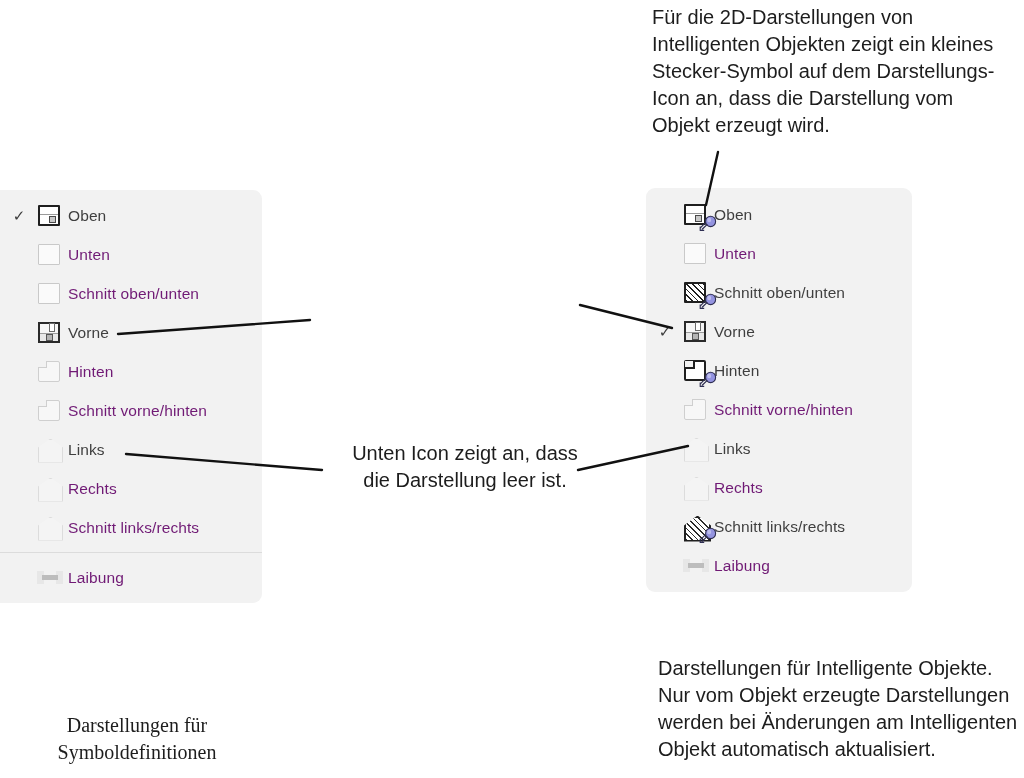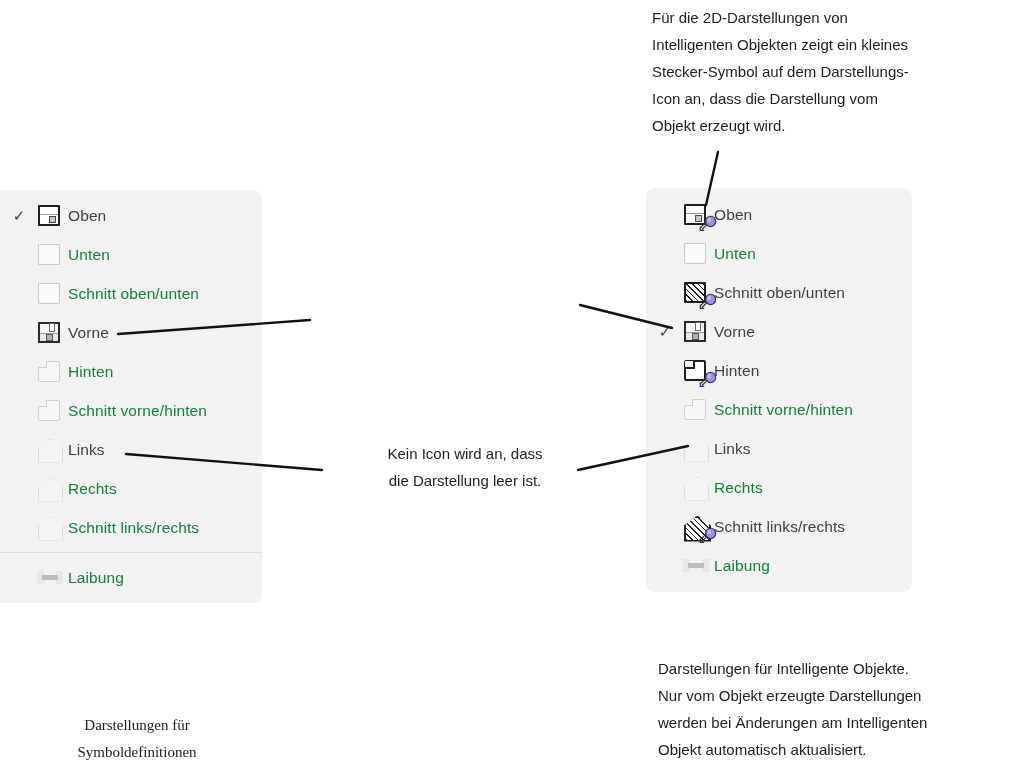--- a/index.html
+++ b/index.html
@@ -42,29 +42,29 @@
     height:30px;
     position:relative;
     display:flex;align-items:center;justify-content:center;
   }
   .lbl{
     font-size:15.5px;
     color:#3f3f3f;
     letter-spacing:0.1px;
     white-space:nowrap;
   }
-  .lbl.dim{color:#15803d;}
+  .lbl.dim{color:#701a75;}
   .menu-sep{
     height:1px;background:#dcdcdc;margin:5px 0 5px 0;
   }
 
   
   .note{
     position:absolute;
-    font-size:15px;
+    font-size:20px;
     line-height:27px;
     color:#1d1d1d;
     white-space:pre-line;
   }
   #note-top{ left:652px; top:4px; width:370px; }
   #note-mid1{ left:318px; top:258px; width:300px; text-align:center;}
   #note-mid2{ left:330px; top:440px; width:270px; text-align:center;}
   #note-bottom-right{ left:658px; top:615px; width:366px;margin-top:40px;}
   #note-bottom-left{ left:22px; top:712px; width:230px; text-align:center;font-family:Liberation Serif, serif;}
 
@@ -168,21 +168,21 @@
 
 <div class="stage">
 
   <div class="note" id="note-top">Für die 2D-Darstellungen von
 Intelligenten Objekten zeigt ein kleines
 Stecker-Symbol auf dem Darstellungs-
 Icon an, dass die Darstellung vom
 Objekt erzeugt wird.</div>
 
 
-  <div class="note" id="note-mid2">Kein Icon wird an, dass
+  <div class="note" id="note-mid2">Unten Icon zeigt an, dass
 die Darstellung leer ist.</div>
 
   <div class="note" id="note-bottom-right">Darstellungen für Intelligente Objekte.
 Nur vom Objekt erzeugte Darstellungen
 werden bei Änderungen am Intelligenten
 Objekt automatisch aktualisiert.</div>
 
   <div class="note" id="note-bottom-left">Darstellungen für
 Symboldefinitionen</div>
 

